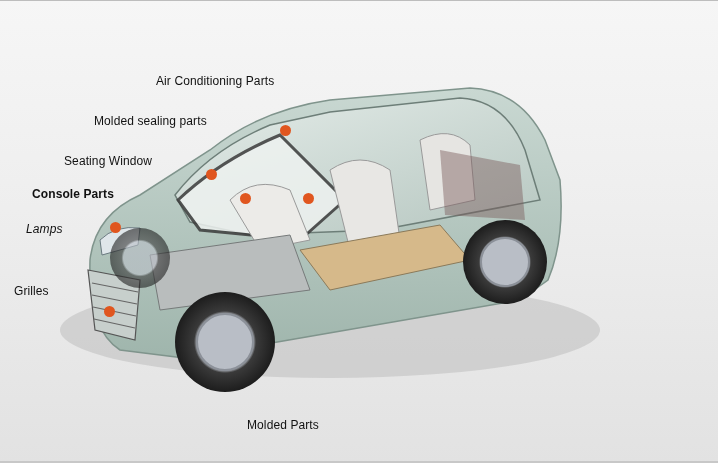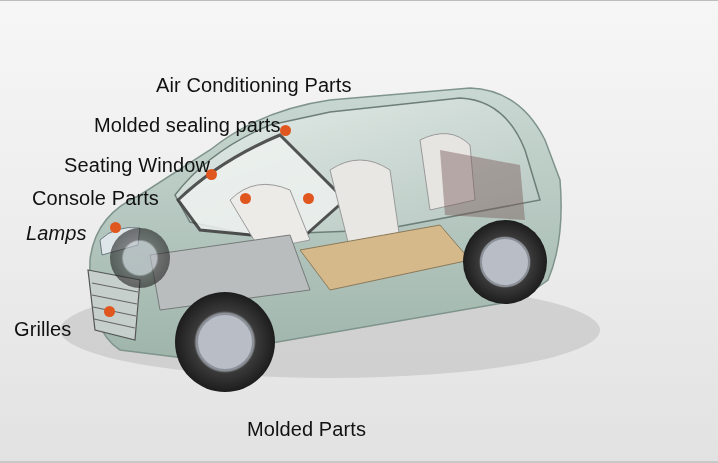--- a/index.html
+++ b/index.html
@@ -1,21 +1,21 @@
 <!DOCTYPE html>
 <html><head>
 <meta charset="utf-8">
 <style>
   html,body{margin:0;padding:0;}
   body{width:718px;height:463px;overflow:hidden;position:relative;
     font-family:"Liberation Sans",sans-serif;
     background:linear-gradient(180deg,#f6f6f6 0%,#eeeeee 45%,#e2e2e2 100%);}
   .topline{position:absolute;left:0;top:0;width:718px;height:1px;background:#bdbdbd;}
   .botline{position:absolute;left:0;bottom:0;width:718px;height:2px;background:#c8c8c8;}
-  .label{position:absolute;font-size:20px;color:#111;white-space:nowrap;letter-spacing:0.1px;}
+  .label{position:absolute;font-size:12px;color:#111;white-space:nowrap;letter-spacing:0.1px;}
   .dot{position:absolute;width:11px;height:11px;border-radius:50%;margin:-5.5px 0 0 -5.5px;}
   .car{position:absolute;left:0;top:0;width:718px;height:463px;}
 </style>
 </head>
 <body>
 
 <div class="topline"></div>
 
 <svg class="car" viewBox="0 0 718 463" xmlns="http://www.w3.org/2000/svg">
   <defs>
@@ -63,23 +63,23 @@
   <circle cx="225" cy="342" r="50" fill="url(#tire)"></circle>
   <circle cx="225" cy="342" r="28" fill="none" stroke="#8c9199" stroke-width="2"></circle>
   <circle cx="505" cy="262" r="42" fill="url(#tire)"></circle>
   <circle cx="505" cy="262" r="24" fill="none" stroke="#8c9199" stroke-width="2"></circle>
   <circle cx="140" cy="258" r="30" fill="url(#tire)" opacity="0.6"></circle>
 </svg>
 
 <div class="label" style="left:156px;top:74px;">Air Conditioning Parts</div>
 <div class="label" style="left:94px;top:114px;">Molded sealing parts</div>
 <div class="label" style="left:64px;top:154px;">Seating Window</div>
-<div class="label" style="left:32px;top:187px;">Console Parts</div>
+<div class="label" style="left:32px;top:187px;font-weight:bold;">Console Parts</div>
 <div class="label" style="left:26px;top:222px;font-style:italic;">Lamps</div>
-<div class="label" style="left:14px;top:318px;">Grilles</div>
+<div class="label" style="left:14px;top:284px;">Grilles</div>
 <div class="label" style="left:247px;top:418px;">Molded Parts</div>
 
 <div class="dot" style="left:285px;top:130px;background:#e0561f;"></div>
 <div class="dot" style="left:211px;top:174px;background:#e0561f;"></div>
 <div class="dot" style="left:245px;top:198px;background:#e0561f;"></div>
 <div class="dot" style="left:308px;top:198px;background:#e0561f;"></div>
 <div class="dot" style="left:115px;top:227px;background:#e0561f;"></div>
 <div class="dot" style="left:109px;top:311px;background:#e0561f;"></div>
 
 <div class="botline"></div>

